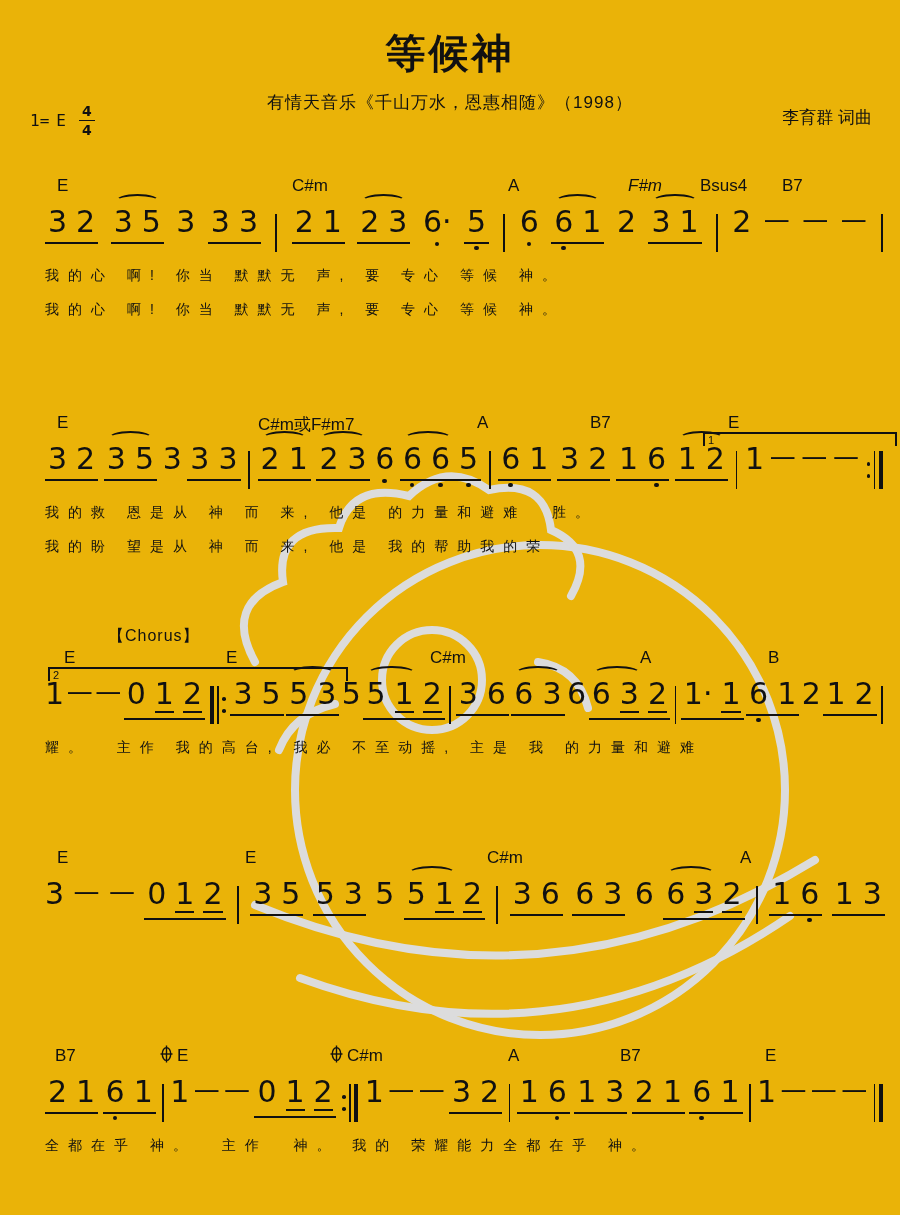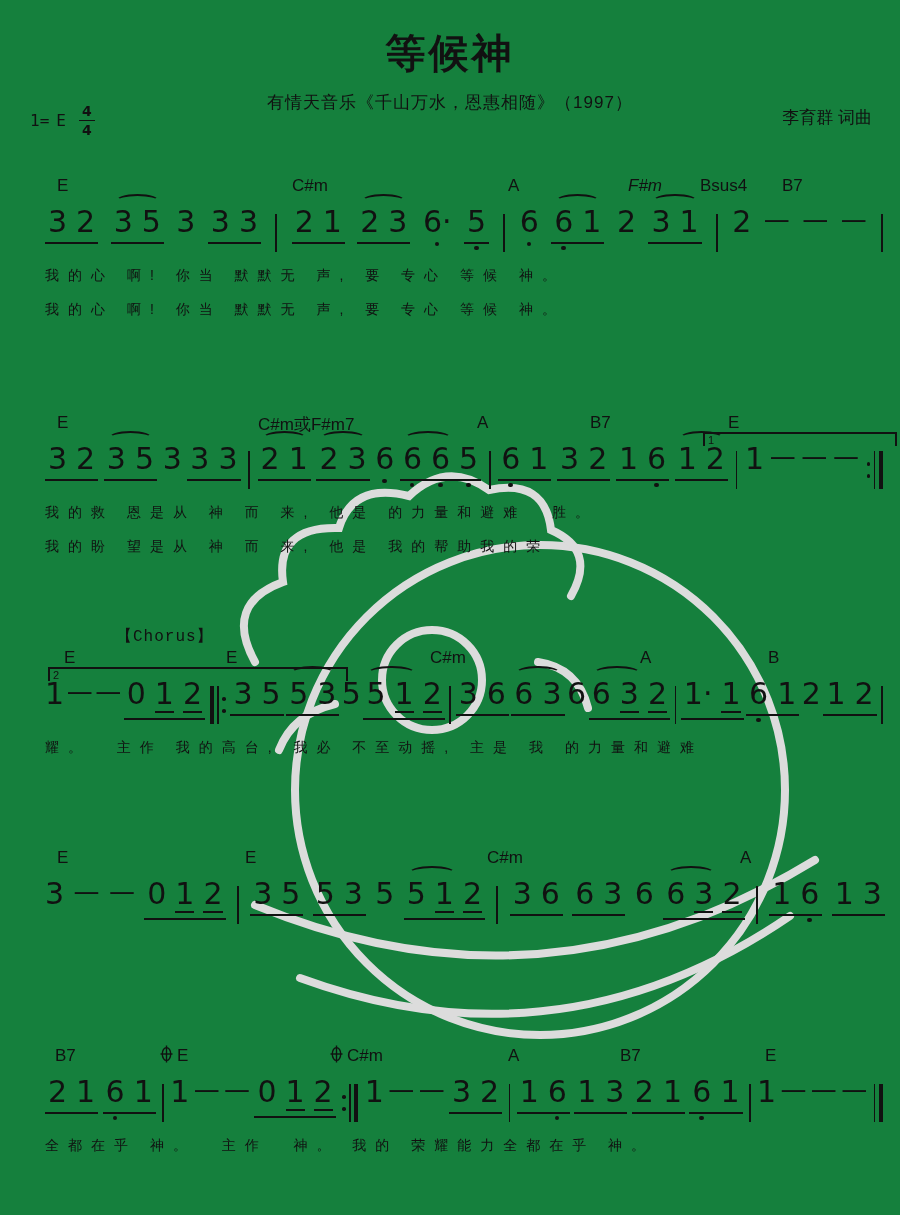--- a/index.html
+++ b/index.html
@@ -1,16 +1,16 @@
 <!DOCTYPE html>
 <html><head>
 <meta charset="utf-8">
 <style>
   html,body{margin:0;padding:0;background:#fff;}
-  .sheet{position:relative;width:900px;height:1215px;background:#15803d;overflow:hidden;
+  .sheet{position:relative;width:900px;height:1215px;background:#eab308;overflow:hidden;
          font-family:"Liberation Sans",sans-serif;color:#111;}
   .wm{position:absolute;left:0;top:0;pointer-events:none;}
 
   
   .title{padding-top:26px;text-align:center;font-size:40px;font-weight:700;letter-spacing:3px;}
   .subtitle{margin-top:10px;text-align:center;font-size:17px;letter-spacing:1px;}
   .keysig{position:absolute;left:30px;top:104px;font-size:16px;display:flex;align-items:center;gap:7px;
           font-family:"DejaVu Sans Mono",monospace;}
   .ts{display:inline-flex;flex-direction:column;align-items:center;line-height:1;font-weight:700;
       font-size:14px;margin-left:6px;font-family:"DejaVu Sans",sans-serif;}
@@ -59,21 +59,21 @@
       <path d="M255 662 q-32-58 28-80 q-8-56 56-54 q14-46 70-32 q38-36 80-6 q56-12 62 40 q46 20 20 66"></path>
       <circle cx="432" cy="680" r="50"></circle>
       <path d="M335 704 q-42 10-56 46"></path>
       <path d="M538 662 q40 6 50 46"></path>
       <path d="M255 905 q290 120 560 -45"></path>
       <path d="M300 978 q260 95 490 -62"></path>
     </g>
   </svg>
 
   <div class="title">等候神</div>
-  <div class="subtitle">有情天音乐《千山万水，恩惠相随》（1997）</div>
+  <div class="subtitle">有情天音乐《千山万水，恩惠相随》（1998）</div>
   <div class="keysig">
     <span>1=</span>
       <span>E</span>
       <span class="ts">
         <span class="tn">4</span>
         <span class="td">4</span>
       </span>
   </div>
   <div class="credit">李育群 词曲</div>
 
@@ -251,21 +251,21 @@
             <i class="bl thick"></i>
           </span>
         </div>
         <div class="lyr">我的救 恩是从 神 而 来, 他是 的力量和避难  胜。</div>
         <div class="lyr">我的盼 望是从 神 而 来, 他是 我的帮助我的荣</div>
       </div>
       <div class="system" style="top: 648px;">
         <div class="volta rt" style="left: 48px; width: 296px;">
           <span class="vnum">2</span>
         </div>
-        <div class="chorus" style="left: 116px; font-family: Liberation Mono, monospace;">【Chorus】</div>
+        <div class="chorus" style="left: 108px;">【Chorus】</div>
         <div class="chords">
           <span class="chord" style="left: 64px;">
             <span class="chlbl">E</span>
           </span>
           <span class="chord" style="left: 226px;">
             <span class="chlbl">E</span>
           </span>
           <span class="chord" style="left: 430px;">
             <span class="chlbl">C#m</span>
           </span>

